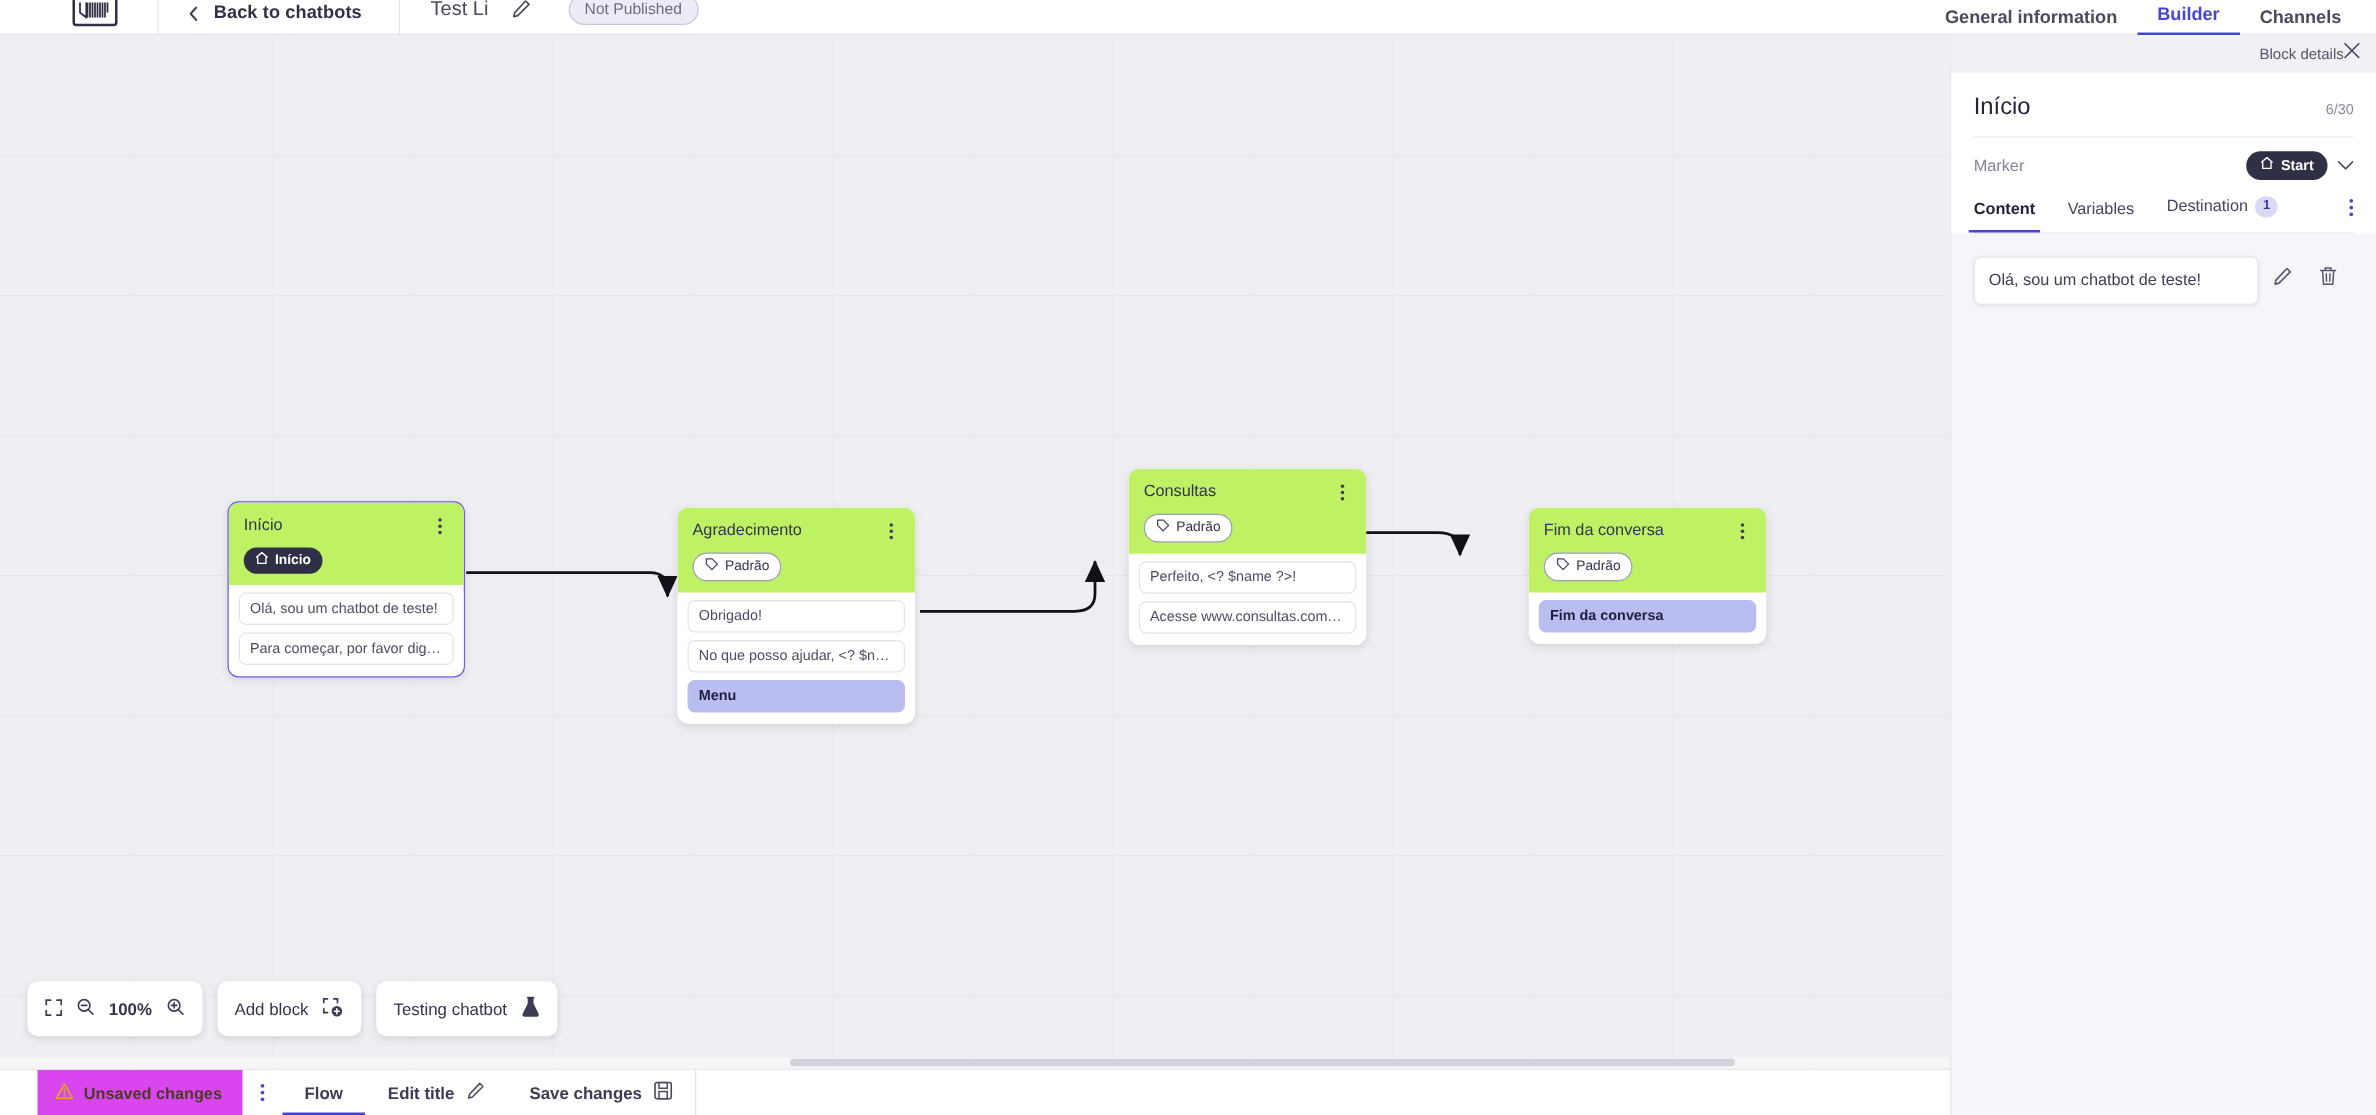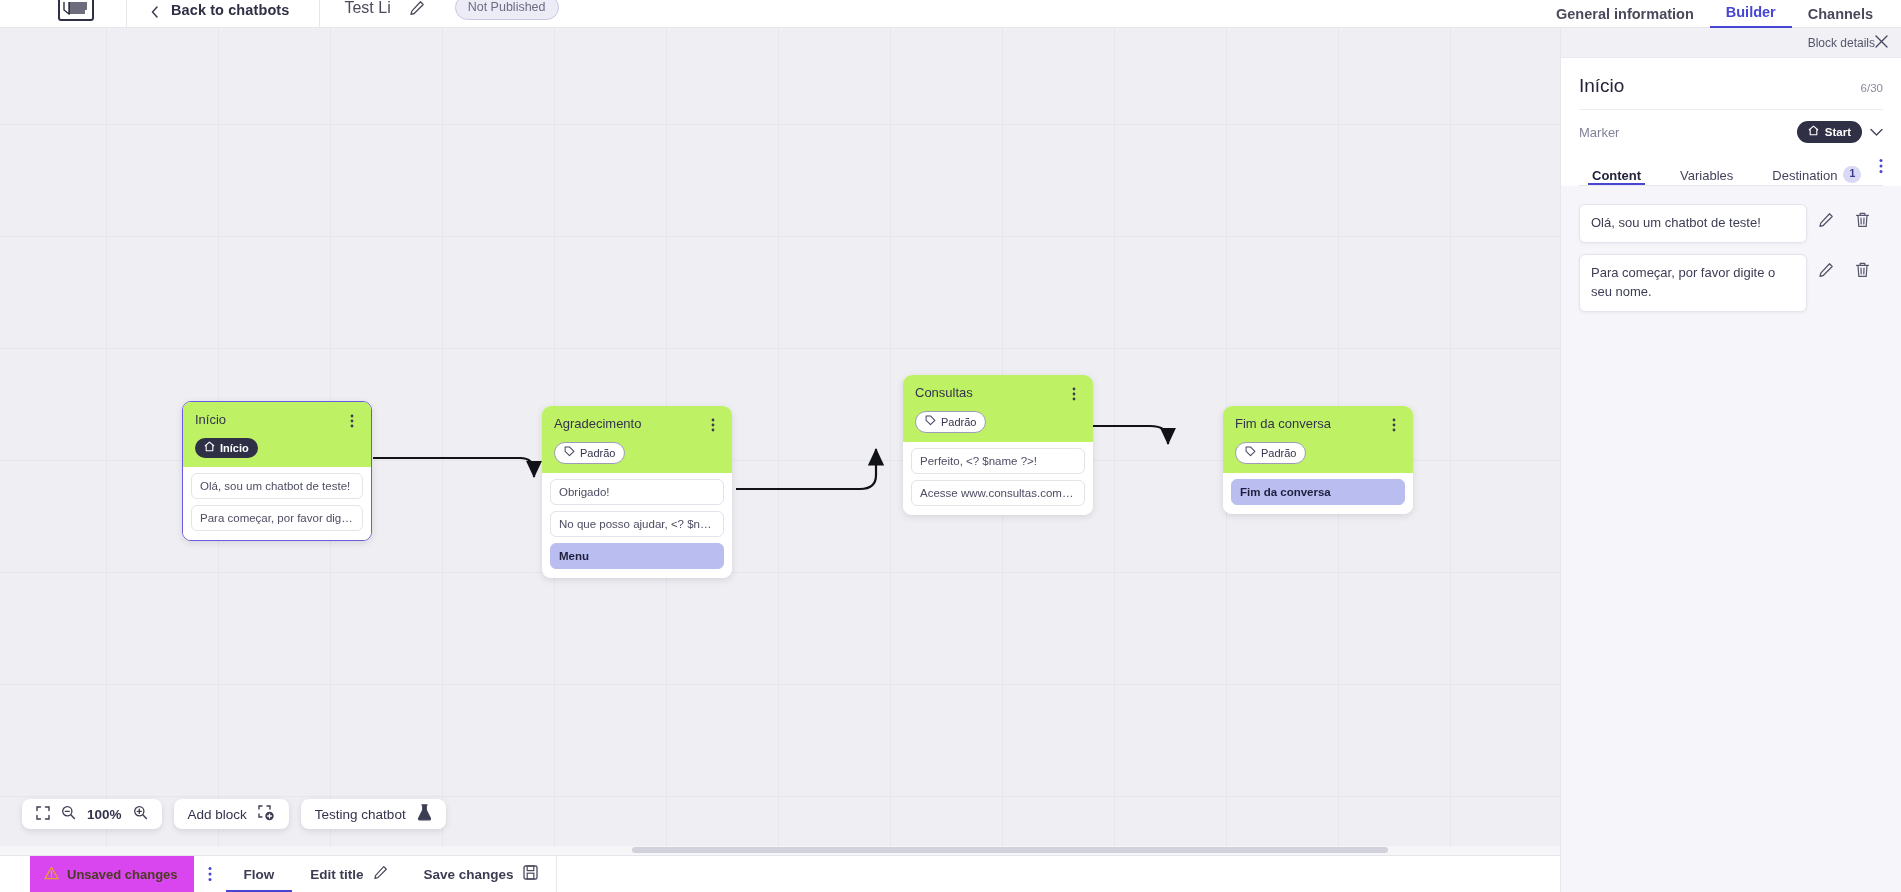--- a/index.html
+++ b/index.html
@@ -88,21 +88,21 @@
   }
   .msg.menu {
     background: #b9bdf0; border-color: #b9bdf0; color: #1f1f3d;
     font-weight: 700;
   }
 
   
   .ctools { position: absolute; left: 22px; bottom: 26px; display: flex; gap: 12px; }
   .cpill {
     background: #fff; border-radius: 8px; box-shadow: 0 2px 6px rgba(40,40,70,.14);
-    height: 30px; display: flex; align-items: center; padding: 0 14px; gap: 11px;
+    height: 44px; display: flex; align-items: center; padding: 0 14px; gap: 11px;
     font-size: 13.5px; color: #33334d; cursor: pointer; white-space: nowrap;
   }
   .cpill .zoomval { font-weight: 600; }
   .hscroll {
     position: absolute; left: 0; bottom: 0; width: 1560px; height: 9px; background: #f6f6f9;
   }
   .hscroll .thumb {
     position: absolute; left: 632px; top: 1px; width: 756px; height: 6px;
     background: #d2d2dc; border-radius: 3px;
   }
@@ -156,22 +156,22 @@
   .marker-pill {
     background: #2f2f45; color: #fff; border-radius: 13px; font-size: 11.5px;
     font-weight: 700; padding: 4px 11px 5px; display: inline-flex;
     align-items: flex-end; gap: 6px;
   }
   .ptabs {
     display: flex; align-items: flex-end; border-bottom: 1px solid #e6e6ec;
     height: 31px; position: relative;
   }
   .ptab {
-    font-size: 13px; color: #44445c; padding: 0 0 2px; margin-right: 26px;
-    cursor: pointer; position: relative; display: flex; align-items: flex-end; gap: 6px; margin-left: 13px;
+    font-size: 13px; color: #44445c; padding: 0 0 12px; margin-right: 26px;
+    cursor: pointer; position: relative; display: flex; align-items: flex-start; gap: 6px;
   }
   .ptab.active { color: #23233a; font-weight: 600; }
   .ptab.active::after {
     content:''; position:absolute; left:-4px; right:-4px; bottom:0; height:2.5px; background:#4646d2;
   }
   .ptab-badge {
     background: #d9d9f6; color: #3a3a8a; border-radius: 9px;
     font-size: 10.5px; font-weight: 700; padding: 1px 6px 2px; line-height: 1.3;
   }
   .ptabs-kebab { position: absolute; right: 0; bottom: 7px; cursor: pointer; }
@@ -501,31 +501,18 @@
           <svg width="16" height="16" viewBox="0 0 16 16">
               <path d="M11.5 1.8 L14.2 4.5 L5.2 13.5 L2 14.3 L2.8 11.1 Z" stroke="#55556b" stroke-width="1.3" fill="none" stroke-linejoin="round"></path>
             </svg>
         </span>
         <span class="row-act">
           <svg width="15" height="16" viewBox="0 0 15 16">
               <path d="M1.6 3.4 L13.4 3.4 M5.2 3.4 L5.2 1.4 L9.8 1.4 L9.8 3.4 M3 3.4 L3.8 14.4 L11.2 14.4 L12 3.4 M6 6 L6.2 12 M9 6 L8.8 12" stroke="#55556b" stroke-width="1.2" fill="none" stroke-linecap="round" stroke-linejoin="round"></path>
             </svg>
         </span>
       </div>
-      <div class="content-row">
-        <div class="content-box">Para começar, por favor digite o seu nome.</div>
-        <span class="row-act">
-          <svg width="16" height="16" viewBox="0 0 16 16">
-              <path d="M11.5 1.8 L14.2 4.5 L5.2 13.5 L2 14.3 L2.8 11.1 Z" stroke="#55556b" stroke-width="1.3" fill="none" stroke-linejoin="round"></path>
-            </svg>
-        </span>
-        <span class="row-act">
-          <svg width="15" height="16" viewBox="0 0 15 16">
-              <path d="M1.6 3.4 L13.4 3.4 M5.2 3.4 L5.2 1.4 L9.8 1.4 L9.8 3.4 M3 3.4 L3.8 14.4 L11.2 14.4 L12 3.4 M6 6 L6.2 12 M9 6 L8.8 12" stroke="#55556b" stroke-width="1.2" fill="none" stroke-linecap="round" stroke-linejoin="round"></path>
-            </svg>
-        </span>
-      </div>
 
     </div>
 
   </div>
 
 </div>
 
 </body></html>

